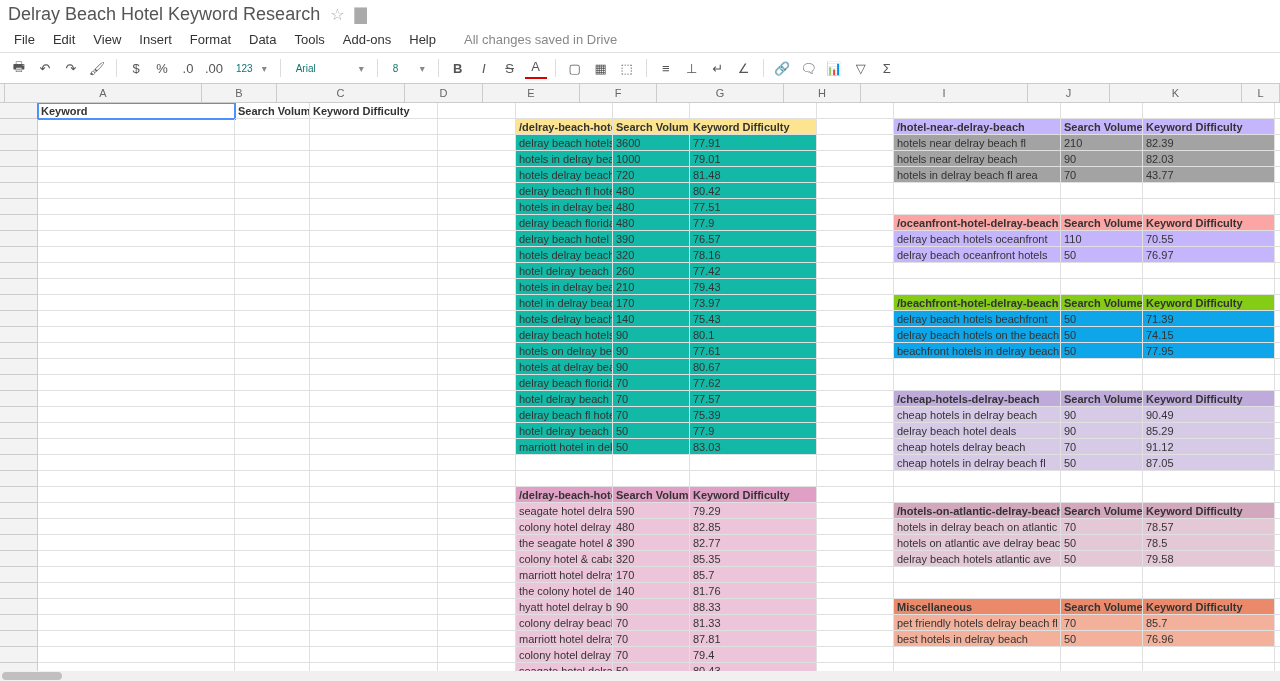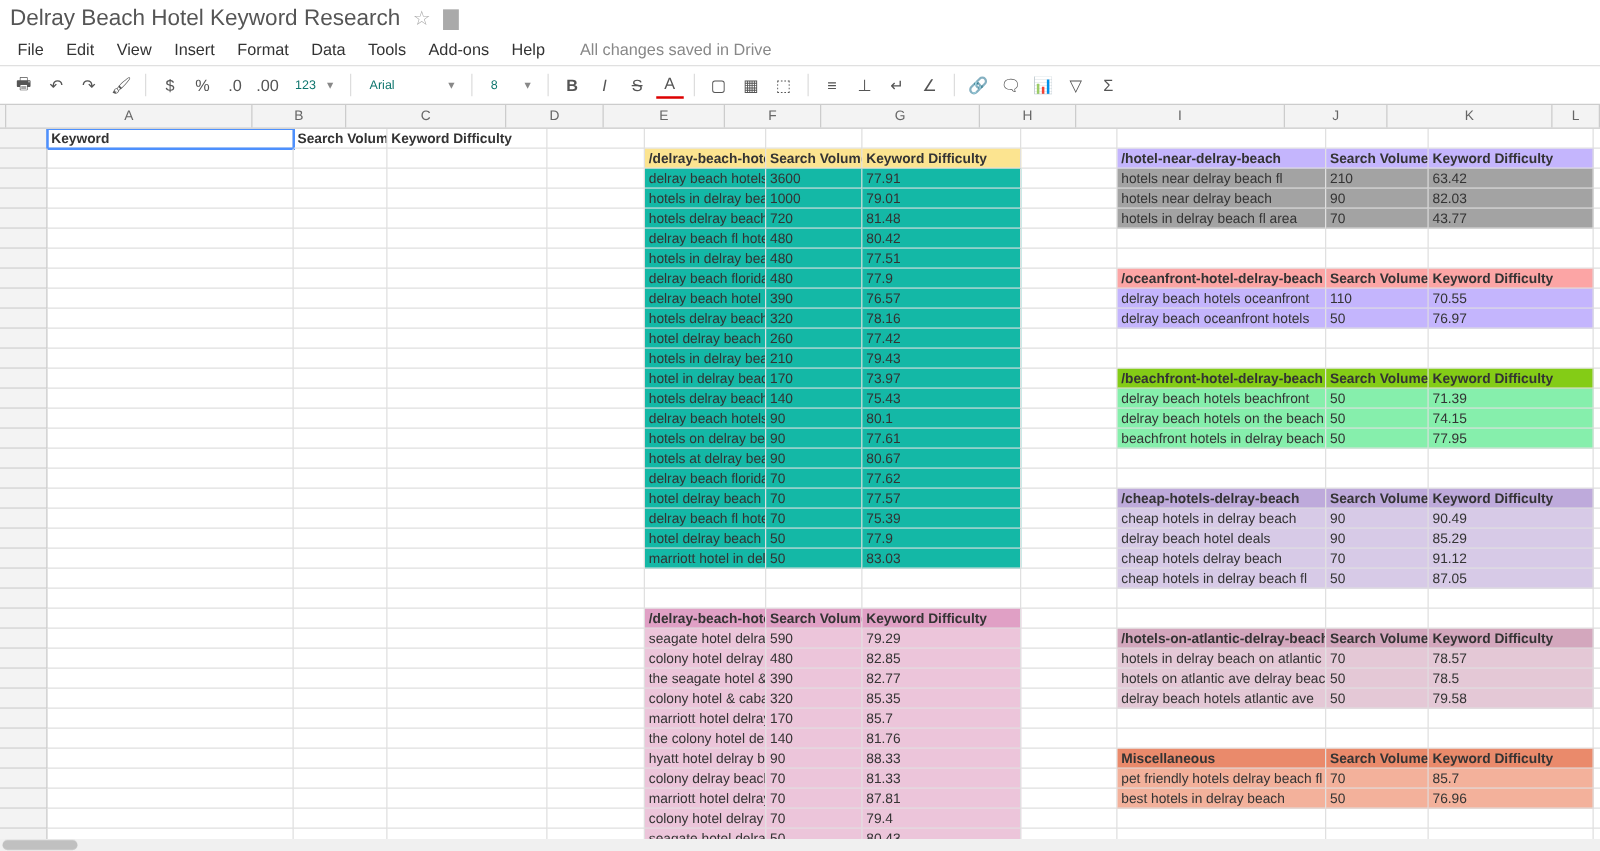--- a/index.html
+++ b/index.html
@@ -27,21 +27,21 @@
 .cell{border-right:1px solid #e0e0e0;border-bottom:1px solid #e0e0e0;padding:0 3px;font-size:11px;white-space:nowrap;overflow:hidden;text-overflow:clip;line-height:16px;flex-shrink:0}
 .bold{font-weight:bold}
 .sel{outline:2px solid #4d90fe;outline-offset:-1px}
 .wA{width:197px}.wB{width:75px}.wC{width:128px}.wD{width:78px}.wE{width:97px}.wF{width:77px}.wG{width:127px}.wH{width:77px}.wI{width:167px}.wJ{width:82px}.wK{width:132px}.wL{width:38px}
 .c-yellow{background:#14b8a6}
 .c-yellow-h{background:#fce490;font-weight:bold}
 .c-green{background:#a3a3a3}
 .c-green-h{background:#c4b5fd;font-weight:bold}
 .c-blue{background:#c4b5fd}
 .c-blue-h{background:#fca5a5;font-weight:bold}
-.c-orange{background:#86efac}
+.c-orange{background:#0ea5e9}
 .c-orange-h{background:#84cc16;font-weight:bold}
 .c-purple{background:#d7cae7}
 .c-purple-h{background:#beaadb;font-weight:bold}
 .c-pink{background:#ecc5da}
 .c-pink-h{background:#e0a0c5;font-weight:bold}
 .c-mauve{background:#e4c8d6}
 .c-mauve-h{background:#d3a7bd;font-weight:bold}
 .c-red{background:#f3b19b}
 .c-red-h{background:#ea8a6b;font-weight:bold}
 .scrollbar{position:fixed;bottom:0;left:0;right:0;height:10px;background:#f0f0f0}
@@ -158,21 +158,21 @@
         <div class="cell wA "></div>
         <div class="cell wB "></div>
         <div class="cell wC "></div>
         <div class="cell wD "></div>
         <div class="cell wE c-yellow">delray beach hotels</div>
         <div class="cell wF c-yellow">3600</div>
         <div class="cell wG c-yellow">77.91</div>
         <div class="cell wH "></div>
         <div class="cell wI c-green">hotels near delray beach fl</div>
         <div class="cell wJ c-green">210</div>
-        <div class="cell wK c-green">63.42</div>
+        <div class="cell wK c-green">82.39</div>
         <div class="cell wL "></div>
       </div>
       <div class="row">
         <div class="rh"></div>
         <div class="cell wA "></div>
         <div class="cell wB "></div>
         <div class="cell wC "></div>
         <div class="cell wD "></div>
         <div class="cell wE c-yellow">hotels in delray beach</div>
         <div class="cell wF c-yellow">1000</div>

